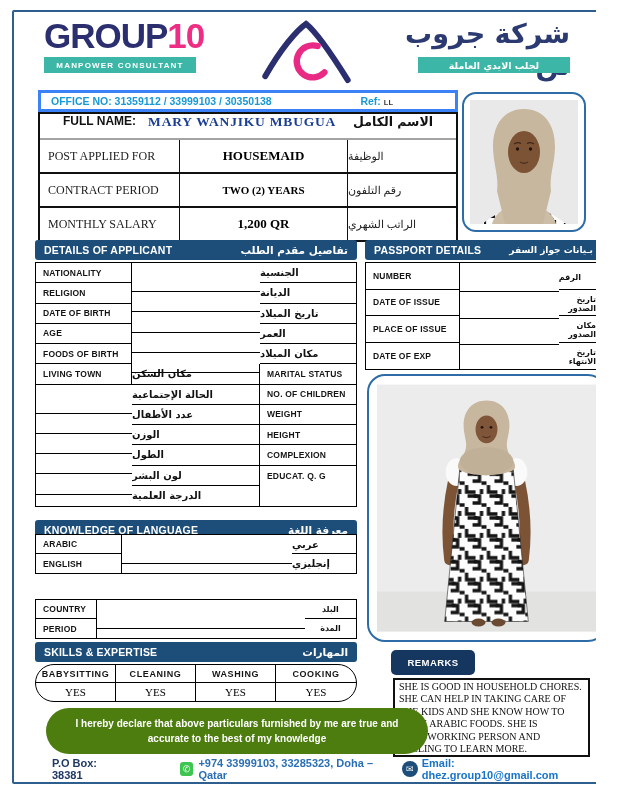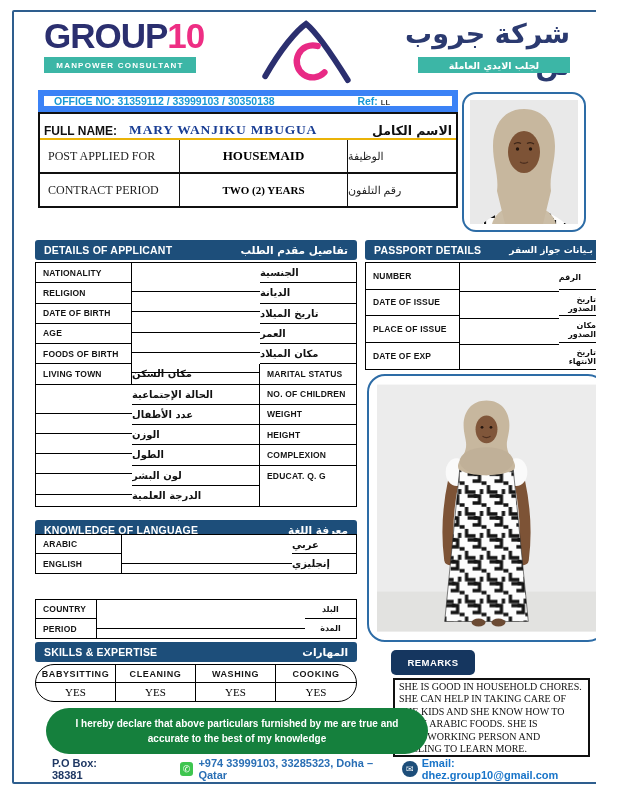--- a/index.html
+++ b/index.html
@@ -13,30 +13,30 @@
   
   .logo-word { font-size:35px; font-weight:900; line-height:1; letter-spacing:-1px; }
   .lg-group { color:#2b2f6f; } .lg-10 { color:#ee2e84; }
   .logo-bar { margin-top:4px; width:152px; height:16px; background:#3cb6a6; color:#fff;
               font-size:8px; font-weight:bold; letter-spacing:1.2px; display:flex; align-items:center; justify-content:center; }
   .ar-title { right:26px; top:18px; width:200px; text-align:right; font-size:27px; font-weight:bold; color:#2b3a70; line-height:1.2; }
   .ar-bar { right:26px; top:57px; width:152px; height:16px; background:#3cb6a6; color:#fff;
             font-size:9.5px; font-weight:bold; display:flex; align-items:center; justify-content:center; }
 
   
-  .office { left:38px; top:90px; width:420px; height:22px; border:6px solid #3b82f6; box-sizing:border-box;
+  .office { left:38px; top:90px; width:420px; height:22px; border:3px solid #3b82f6; box-sizing:border-box;
             display:flex; align-items:center; padding:0 10px; background:#fff; }
   .office-no { color:#1899d5; font-size:10.5px; font-weight:bold; }
   .refwrap { margin-left:auto; margin-right:52px; display:flex; align-items:baseline; gap:3px; }
   .ref-l { color:#1899d5; font-size:10.5px; font-weight:bold; }
   .ref-v { color:#3a3a3a; font-size:7.5px; font-weight:bold; }
 
   
   .sum-tbl { left:38px; top:112px; width:420px; border:2px solid #101010; box-sizing:border-box; background:#fff; }
-  .sum-name-row { height:24px; display:flex; align-items:flex-end; padding:0 4px; border-bottom:2px solid #eab308; }
+  .sum-name-row { height:24px; display:flex; align-items:flex-start; padding:0 23px; border-bottom:2px solid #a3a3a3; }
   .fn-l { font-size:12px; font-weight:bold; color:#111; }
   .fn-v { margin-left:12px; font-family:"Liberation Serif",serif; font-size:13.5px; font-weight:bold;
           color:#1a3e94; letter-spacing:0.8px; }
   .fn-ar { margin-left:auto; font-size:12.5px; font-weight:bold; color:#111; }
   .sum-row { height:32px; display:grid; grid-template-columns:140px 168px 1fr; border-bottom:2px solid #101010; }
   .sum-row:last-child { border-bottom:none; }
   .sum-row > div { display:flex; align-items:center;font-family:Liberation Serif, serif; }
   .sum-label { padding-left:8px; font-size:12px; color:#1c1c1c; border-right:1.5px solid #101010; }
   .sum-value { justify-content:center; font-family:"Liberation Serif",serif; font-weight:bold; font-size:13px;
                border-right:1.5px solid #101010; }
@@ -90,21 +90,21 @@
               box-sizing:border-box; padding:8px; background:#fff; }
   .photo-box svg, .body-box svg { width:100%; height:100%; display:block; }
 
   
   .rem-badge { left:391px; top:650px; width:84px; height:25px; background:#15365f; border-radius:5px; color:#fff;
                display:flex; align-items:center; justify-content:center; font-size:9.5px; font-weight:bold; letter-spacing:0.4px; }
   .rem-box { left:393px; top:678px; width:197px; height:79px; border:2px solid #101010; box-sizing:border-box;
              padding:1px 4px; font-family:"Liberation Serif",serif; font-size:10px; line-height:1.24; color:#111; }
 
   
-  .decl { left:46px; top:708px; width:382px; height:46px; background:#15803d; border-radius:23px; color:#fff;
+  .decl { left:46px; top:708px; width:382px; height:46px; background:#4d7c0f; border-radius:23px; color:#fff;
           display:flex; align-items:center; justify-content:center; text-align:center; font-size:10px;
           font-weight:bold; padding:0 26px; box-sizing:border-box; line-height:1.55; }
 
   
   .footer { left:30px; top:756px; width:564px; height:26px; display:flex; align-items:center; }
   .po { color:#1f3864; font-size:11px; font-weight:bold; margin-left:22px; }
   .wa-group { margin-left:50px; display:flex; align-items:center; gap:5px; }
   .wa-icon { width:14px; height:14px; background:#3ec54f; border-radius:3px; color:#fff; display:flex;
              align-items:center; justify-content:center; font-size:9px; line-height:1; }
   .phone { color:#2a6fb5; font-size:11px; font-weight:bold; }
@@ -152,20 +152,25 @@
     </div>
     <div class="sum-row">
       <div class="sum-label">POST APPLIED FOR</div>
       <div class="sum-value">HOUSEMAID</div>
       <div class="sum-ar ar" dir="rtl">الوظيفة</div>
     </div>
     <div class="sum-row">
       <div class="sum-label">CONTRACT PERIOD</div>
       <div class="sum-value v-small">TWO (2) YEARS</div>
       <div class="sum-ar ar" dir="rtl">رقم التلفون</div>
+    </div>
+    <div class="sum-row">
+      <div class="sum-label">MONTHLY SALARY</div>
+      <div class="sum-value">1,200 QR</div>
+      <div class="sum-ar ar" dir="rtl">الراتب الشهري</div>
     </div>
   </div>
 
   <div class="abs photo-box">
     <svg viewBox="0 0 108 124">
       <defs>
         <pattern id="maze2" width="14" height="14" patternUnits="userSpaceOnUse">
           <rect width="14" height="14" fill="#fdfdfd"></rect>
           <path d="M2 1 h8 v4 h-4 M1 8 v5 h6 M11 7 h3 M11 11 v3" stroke="#141414" stroke-width="2.2" fill="none"></path>
         </pattern>

